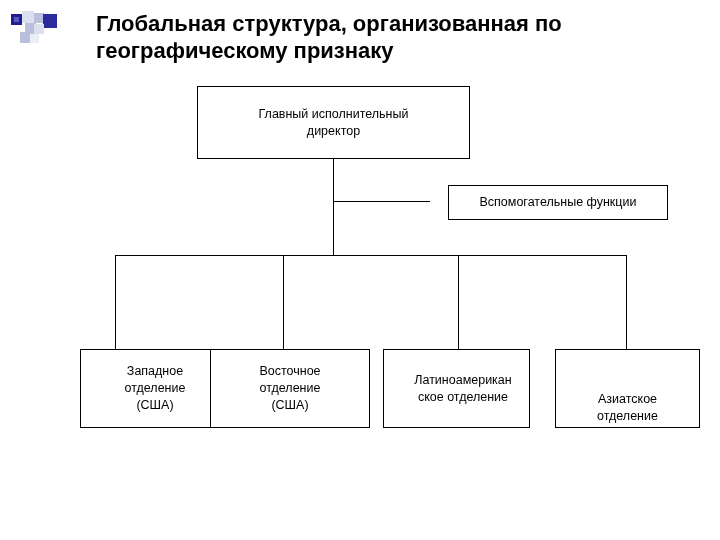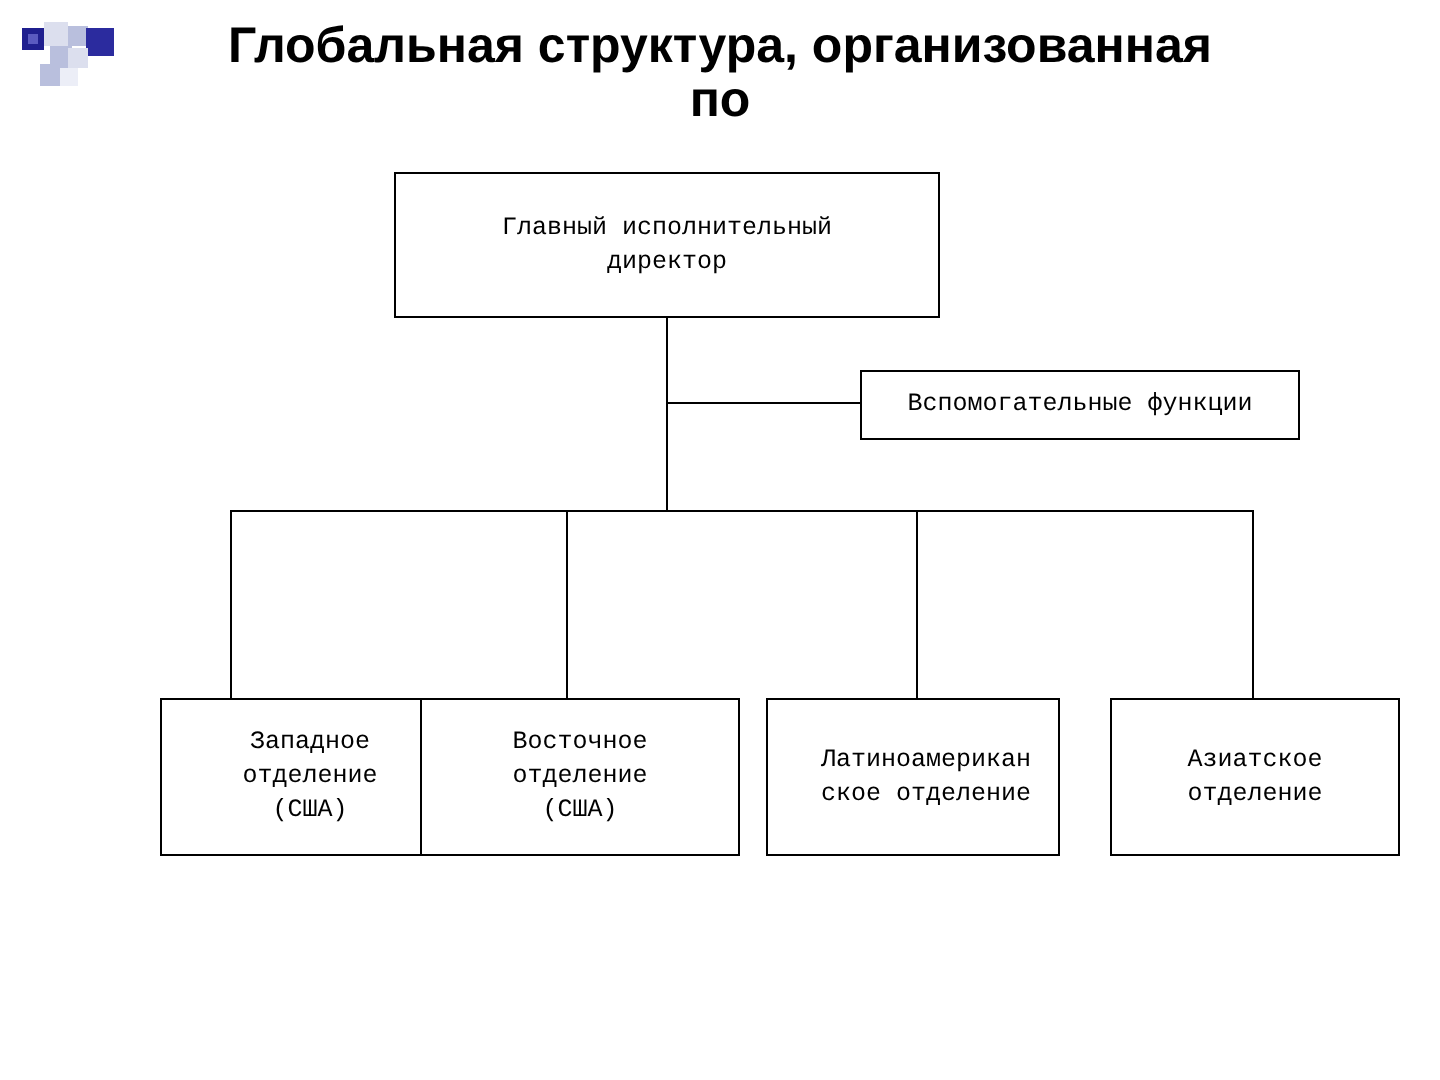--- a/index.html
+++ b/index.html
@@ -27,57 +27,55 @@
   #logo .sq {
     position: absolute;
   }
 
   
   #title {
     position: absolute;
     left: 96px;
     top: 10px;
     width: 528px;
-    text-align: center;
-    font-size: 25px;
+    font-size: 22px;
     font-weight: bold;
     line-height: 27px;
     color: #000000;
     letter-spacing: 0px;
   }
 
   
   .node {
     position: absolute;
     box-sizing: border-box;
     border: 1px solid #000000;
     background: #ffffff;
     display: flex;
     align-items: center;
     justify-content: center;
     text-align: center;
     color: #000000;
     font-size: 12.5px;
     line-height: 17px;
     padding: 2px 6px;
-    font-family: Liberation Mono, monospace;
   }
   .node .lbl {
     display: block;
     white-space: pre-line;
   }
 
   #node-ceo {
     left: 197px;
     top: 86px;
     width: 273px;
     height: 73px;
   }
   #node-support {
-    left: 430px;
+    left: 448px;
     top: 185px;
     width: 220px;
     height: 35px;
   }
   #node-div-0 {
     left: 40px;
     top: 349px;
     width: 150px;
     height: 79px;
     margin-left: 40px;
@@ -93,20 +91,21 @@
     top: 349px;
     width: 147px;
     height: 79px;
     padding-left: 19px;
   }
   #node-div-3 {
     left: 555px;
     top: 349px;
     width: 145px;
     height: 79px;
+    align-items: flex-end;
   }
 
   
   .conn {
     position: absolute;
     background: #000000;
   }
   .conn.v { width: 1px; }
   .conn.h { height: 1px; }
 
@@ -134,20 +133,21 @@
       <div class="sq" style="left: 26px; top: 3px; width: 10px; height: 10px; background: rgb(185, 191, 221);"></div>
       <div class="sq" style="left: 35px; top: 4px; width: 14px; height: 14px; background: rgb(43, 43, 158);"></div>
       <div class="sq" style="left: 17px; top: 13px; width: 11px; height: 11px; background: rgb(185, 191, 221);"></div>
       <div class="sq" style="left: 26px; top: 14px; width: 10px; height: 10px; background: rgb(220, 223, 238);"></div>
       <div class="sq" style="left: 12px; top: 22px; width: 11px; height: 11px; background: rgb(185, 191, 221);"></div>
       <div class="sq" style="left: 22px; top: 24px; width: 9px; height: 9px; background: rgb(236, 238, 247);"></div>
     </div>
 
   <div id="title">
     <div>Глобальная структура, организованная по</div>
+    <div>географическому признаку</div>
   </div>
 
   <div class="conn v" id="conn-trunk"></div>
   <div class="conn h" id="conn-support"></div>
   <div class="conn h" id="conn-bus"></div>
   <div class="conn v" id="conn-drop-0"></div>
   <div class="conn v" id="conn-drop-1"></div>
   <div class="conn v" id="conn-drop-2"></div>
   <div class="conn v" id="conn-drop-3"></div>
 

